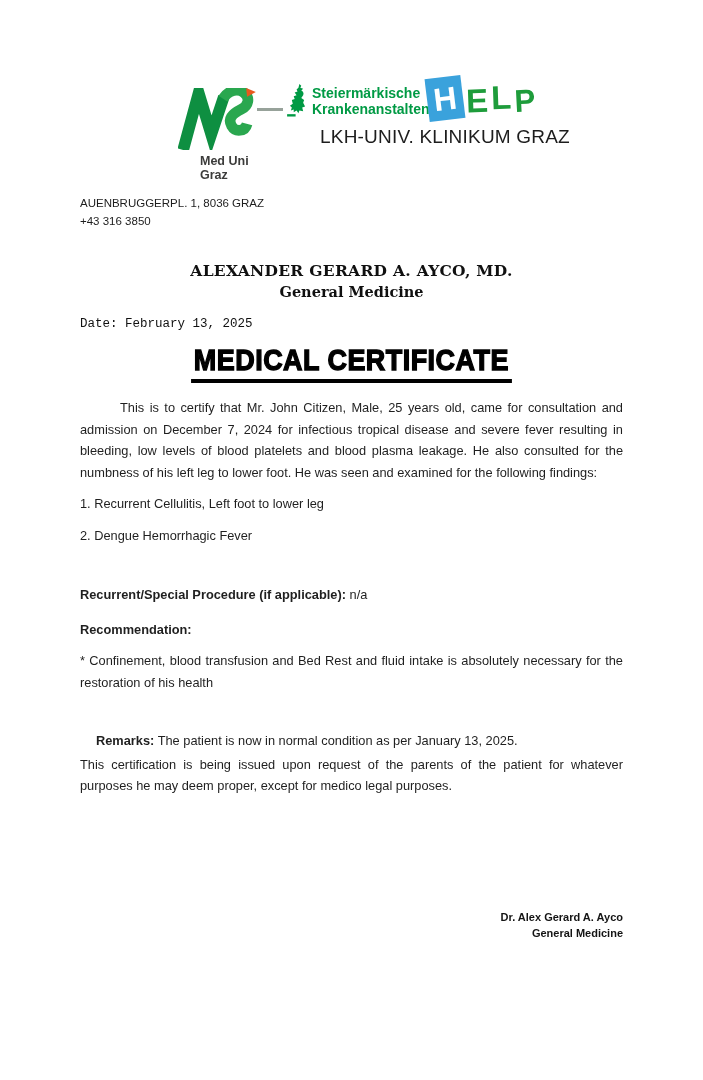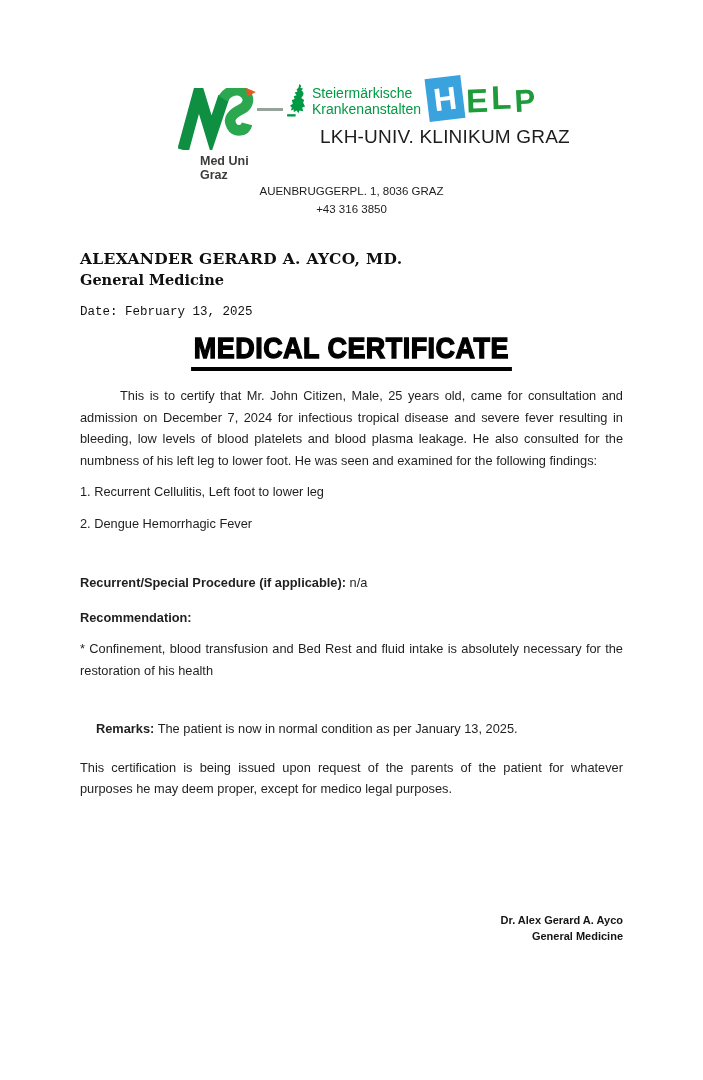--- a/index.html
+++ b/index.html
@@ -15,36 +15,36 @@
   }
   p{margin:0;}
   b{font-weight:700;}
 
   
   .letterhead{position:relative;margin:76px 0 0 -80px;width:703px;height:90px;}
   .mus-logo{position:absolute;left:178px;top:12px;}
   .mus-text{margin:1px 0 0 22px;font-size:12.5px;font-weight:600;color:#3c3c3b;line-height:13.5px;}
   .logo-dash{position:absolute;left:257px;top:32px;width:26px;height:3px;background:#97a29a;}
   .kages-logo{position:absolute;left:287px;top:7px;display:flex;align-items:flex-start;gap:4px;}
-  .kages-text{padding-top:3px;font-size:14px;font-weight:400;color:var(--kages-green,#009a44);line-height:15.5px;}
+  .kages-text{padding-top:3px;font-size:14px;font-weight:700;color:var(--kages-green,#009a44);line-height:15.5px;}
   .help-logo{position:absolute;left:427px;top:1px;white-space:nowrap;}
   .help-h-box{display:inline-block;width:36px;height:43px;background:var(--help-blue,#3aa2dc);
     transform:rotate(-7deg);text-align:center;color:#ffffff;font-weight:700;font-size:32px;line-height:44px;vertical-align:top;}
   .help-letter{display:inline-block;font-size:33px;font-weight:700;color:var(--help-green,#1e9c3b);
     margin-left:3px;line-height:44px;vertical-align:top;}
   .help-letter.e{transform:translateY(2px) rotate(-2deg);}
   .help-letter.l{transform:translateY(-1px) rotate(-2deg);}
   .help-letter.p{transform:translateY(2px) rotate(-3deg) scale(0.95);}
   .clinic-name{position:absolute;left:286px;top:50px;font-size:19px;letter-spacing:0.2px;color:#1d1d1d;margin-left:34px;}
 
   
-  .address{margin-top:16px;text-align:center;font-size:11.5px;line-height:18px;color:#1d1d1d;}
+  .address{margin-top:28px;font-size:11.5px;line-height:18px;color:#1d1d1d;}
 
   
-  .physician{margin-top:31px;font-family:"DejaVu Serif","Liberation Serif",serif;font-weight:700;color:#101010;}
+  .physician{margin-top:31px;text-align:center;font-family:"DejaVu Serif","Liberation Serif",serif;font-weight:700;color:#101010;}
   .physician-name{font-size:15.5px;letter-spacing:0.3px;}
   .physician-specialty{font-size:14.5px;margin-top:3px;}
 
   
   .date-line{margin-top:17px;font-family:"Liberation Mono","DejaVu Sans Mono",monospace;font-size:12.5px;color:#111111;}
 
   
   .doc-title{margin:10px 0 0;text-align:center;font-weight:700;}
   .doc-title-inner{
     display:inline-block;
@@ -58,21 +58,21 @@
   }
 
   
   .bodytext{font-size:12.8px;line-height:21.5px;color:#1f1f1f;}
   .intro{margin-top:14px;text-align:justify;text-indent:40px;}
   .finding{margin-top:10px;}
   .op-line{margin-top:38px;}
   .rec-label{margin-top:13px;}
   .rec-text{margin-top:10px;text-align:justify;}
   .remarks{margin-top:37px;margin-left:16px;}
-  .closing{margin-top:17px;text-align:justify;}
+  .closing{margin-top:2px;text-align:justify;}
 
   
   .signature{margin-top:112px;text-align:right;font-weight:700;font-size:11px;line-height:16.5px;color:#141414;}
 
   
   .m-stroke{stroke:var(--meduni-green-dark,#0e8f41);}
   .s-stroke{stroke:var(--meduni-green,#2aa74f);}
   .beak{fill:var(--meduni-orange,#e8581d);}
   .panther{fill:var(--kages-green,#009a44);}
 </style>

